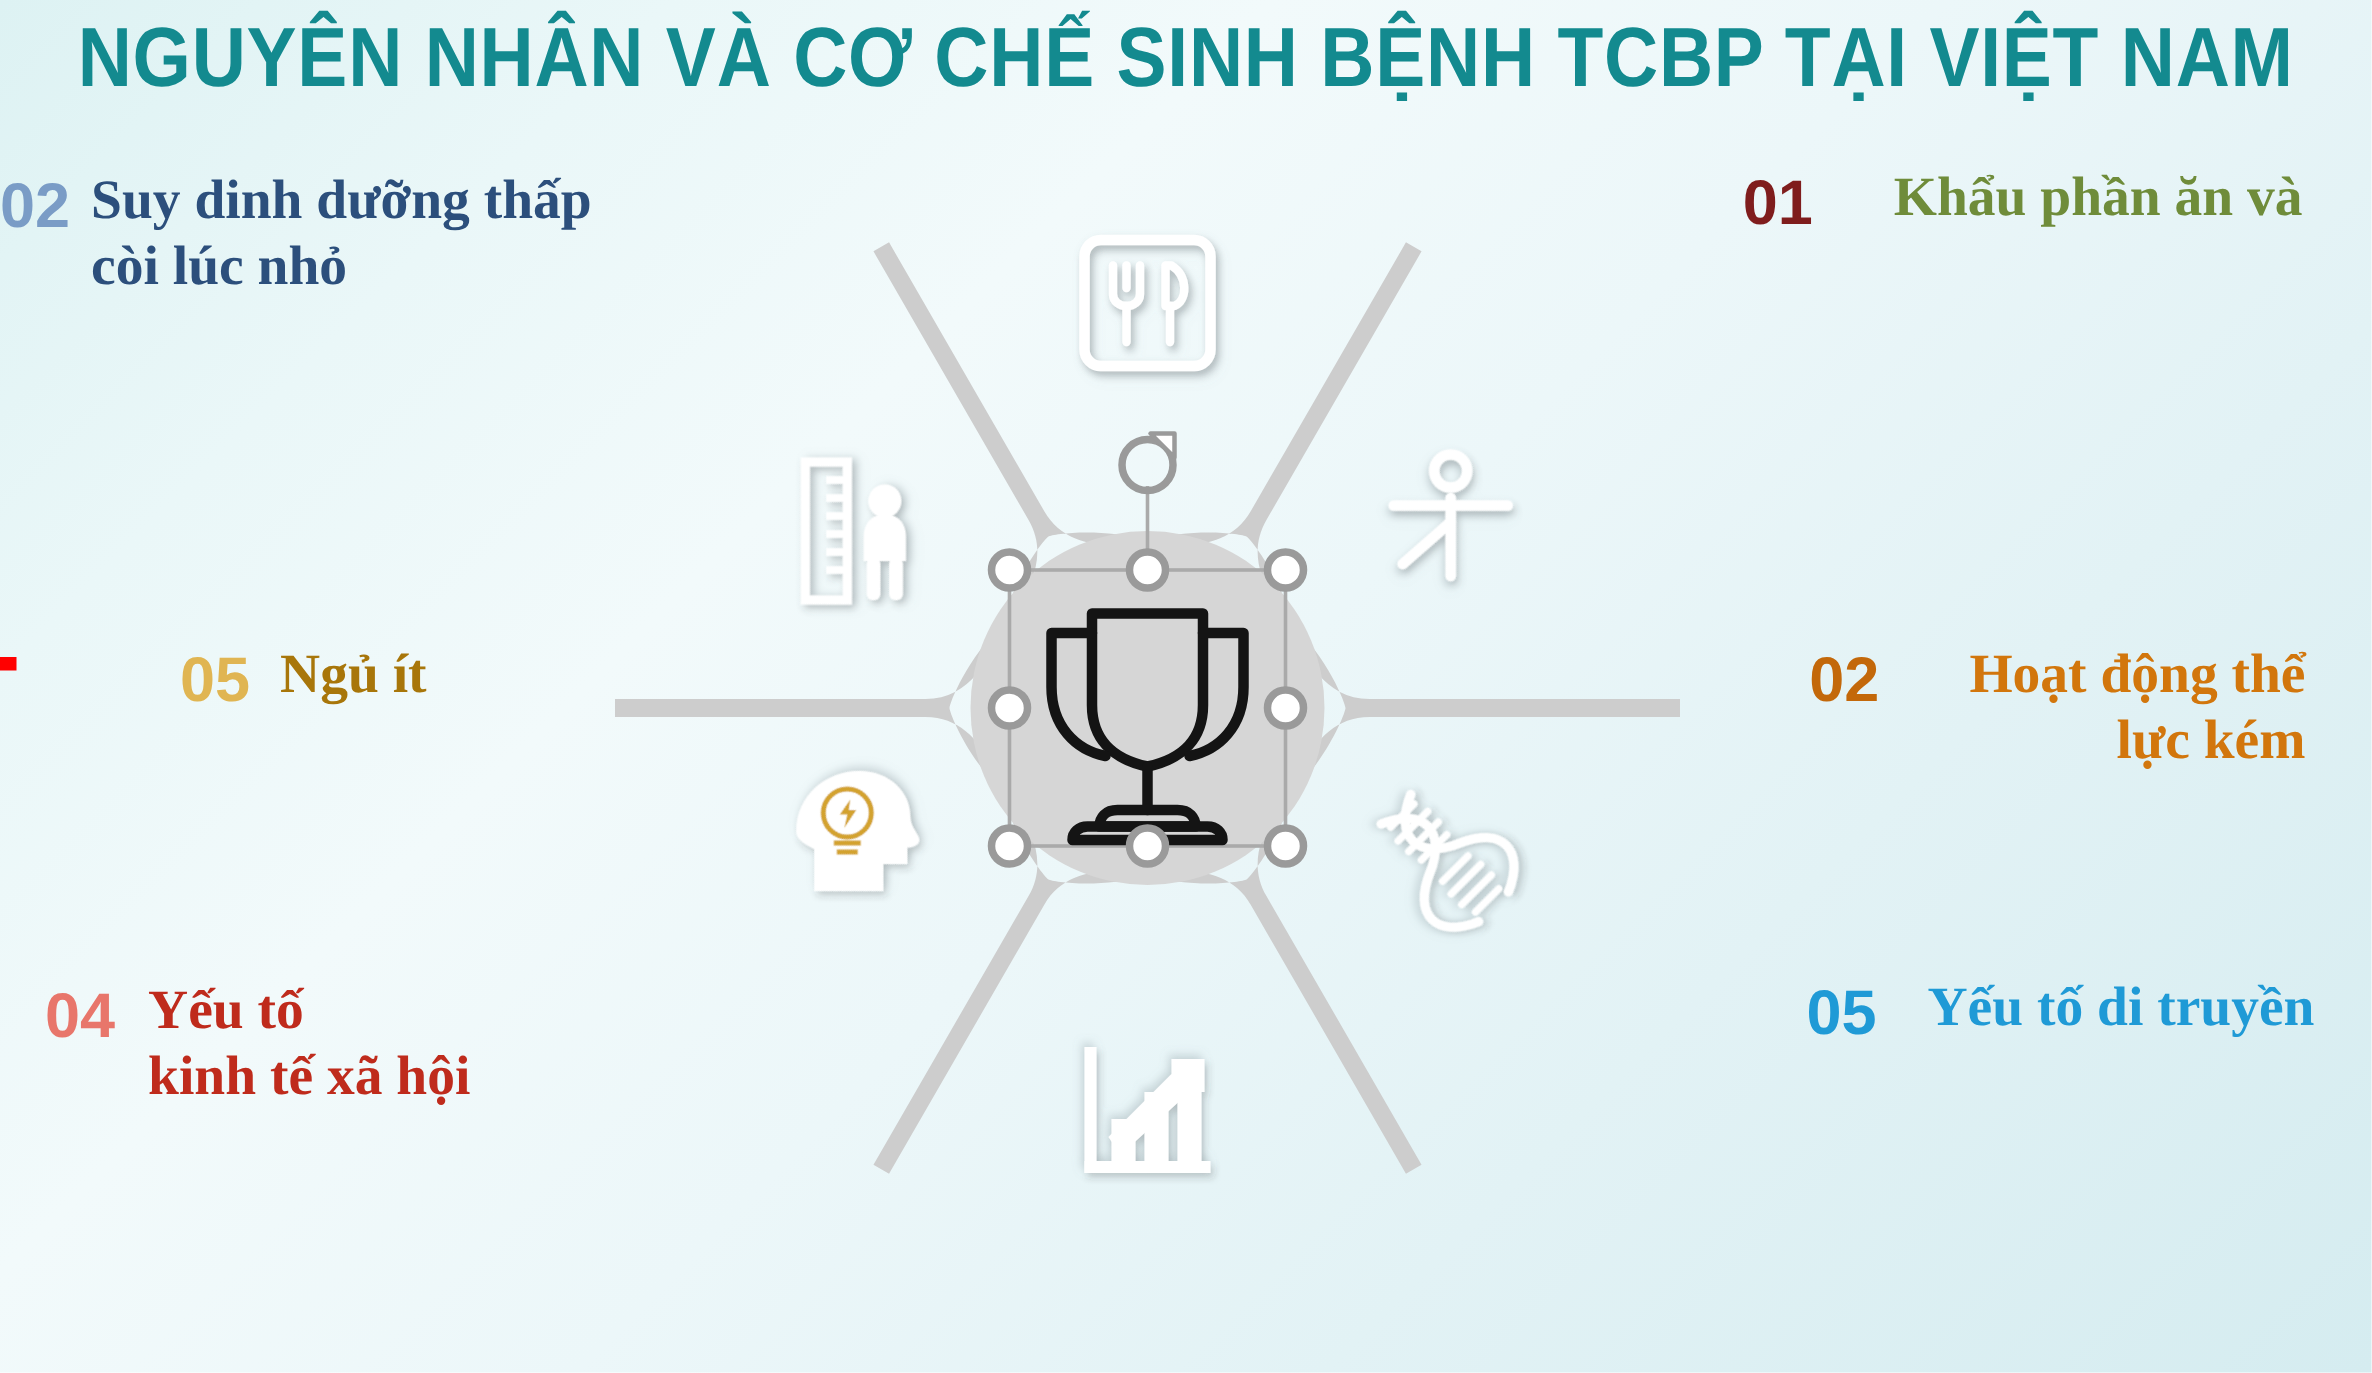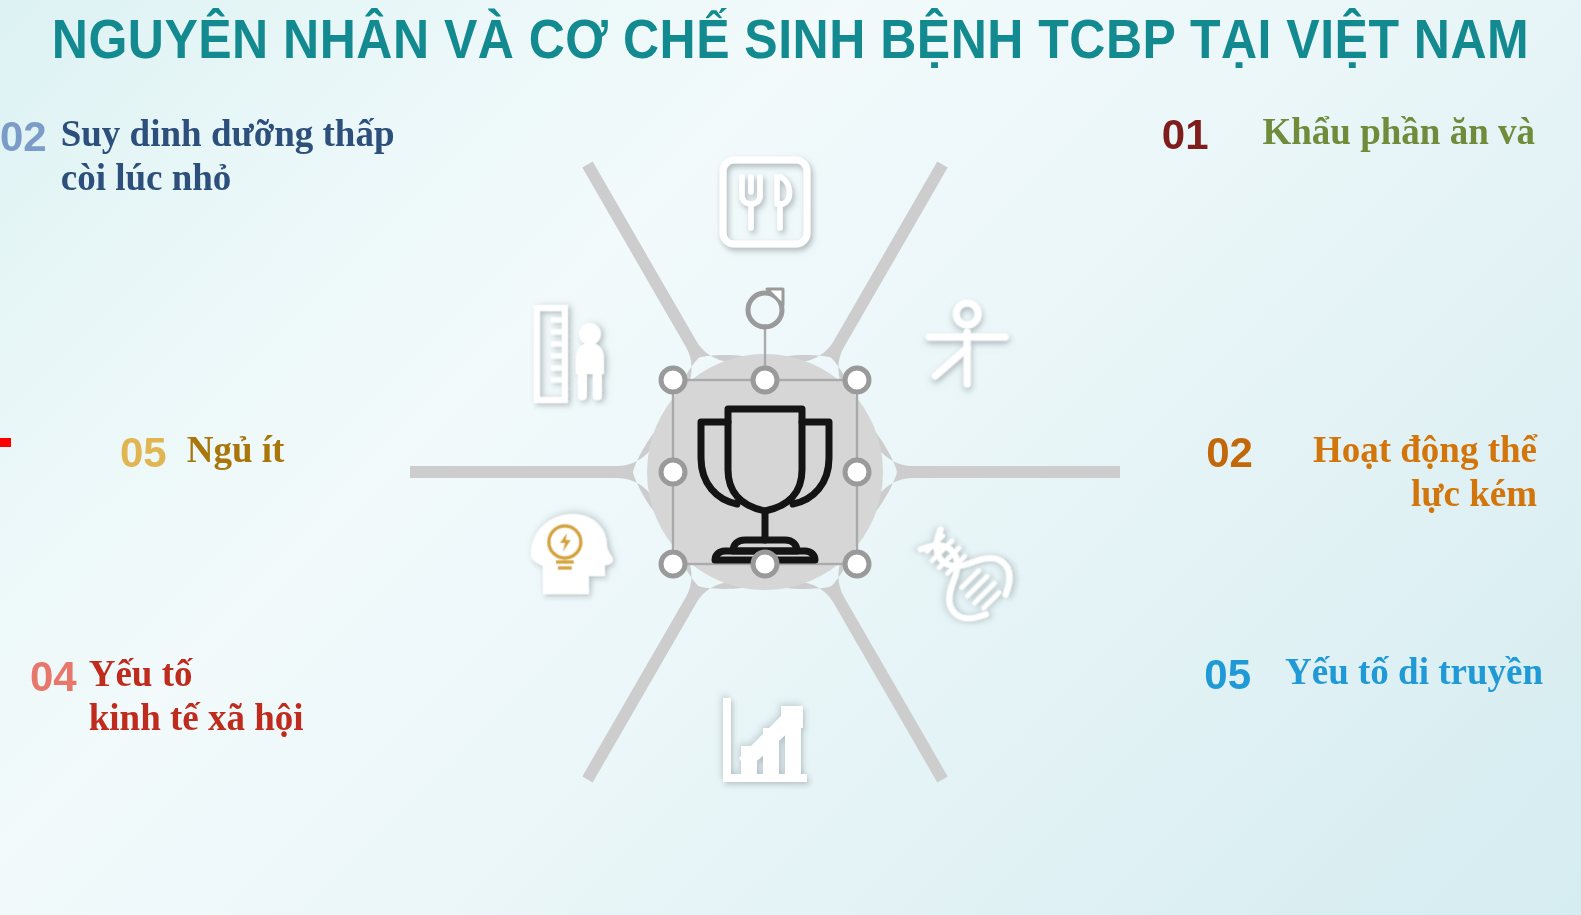--- a/index.html
+++ b/index.html
@@ -40,21 +40,21 @@
   #lbl-06 { top:112px; left:0px;   width:500px; }
   #lbl-06 .num { color:#7a9cc6; margin-right:14px; }
   #lbl-06 .txt { color:#2c4f7c; max-width:415px; }
 
   #lbl-05 { top:428px; left:120px; width:360px; }
   #lbl-05 .num { color:#dfb martian;text-align:right; }
   #lbl-05 .num { color:#e0b552; margin-right:20px; }
   #lbl-05 .txt { color:#a8760a; }
 
   #lbl-04 { top:652px; left:30px;  width:440px; }
-  #lbl-04 .num { color:#e8766b; margin-right:12px; }
+  #lbl-04 .num { color:#e8766b; margin-right:22px; }
   #lbl-04 .txt { color:#bf2b1c; }
 
   #lbl-01 { top:110px; right:46px; width:520px; }
   #lbl-01 .num { color:#7f1d1d; margin-right:22px; }
   #lbl-01 .txt { color:#6f8c3a; max-width:400px;margin-left:32px; }
 
   #lbl-02 { top:428px; right:44px; width:520px; }
   #lbl-02 .num { color:#c3680a; margin-right:60px; }
   #lbl-02 .txt { color:#d2760c; max-width:330px; }
 

